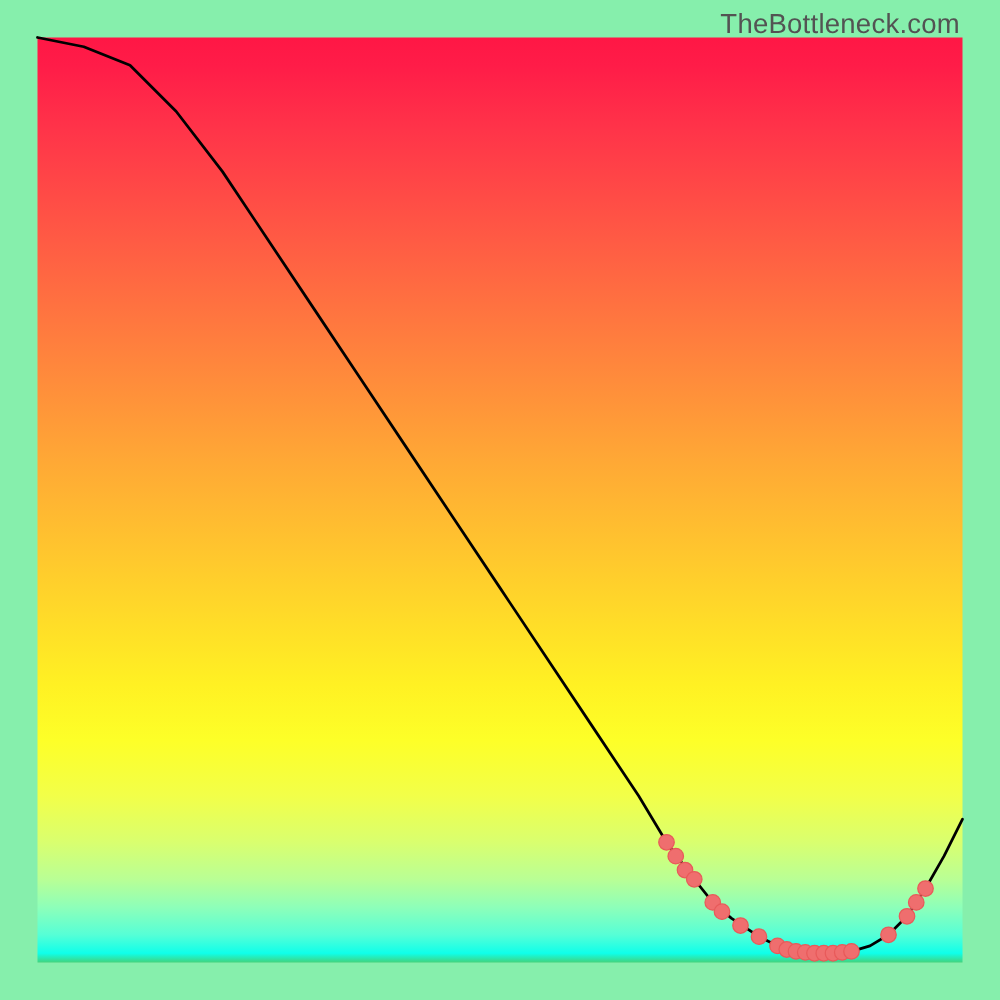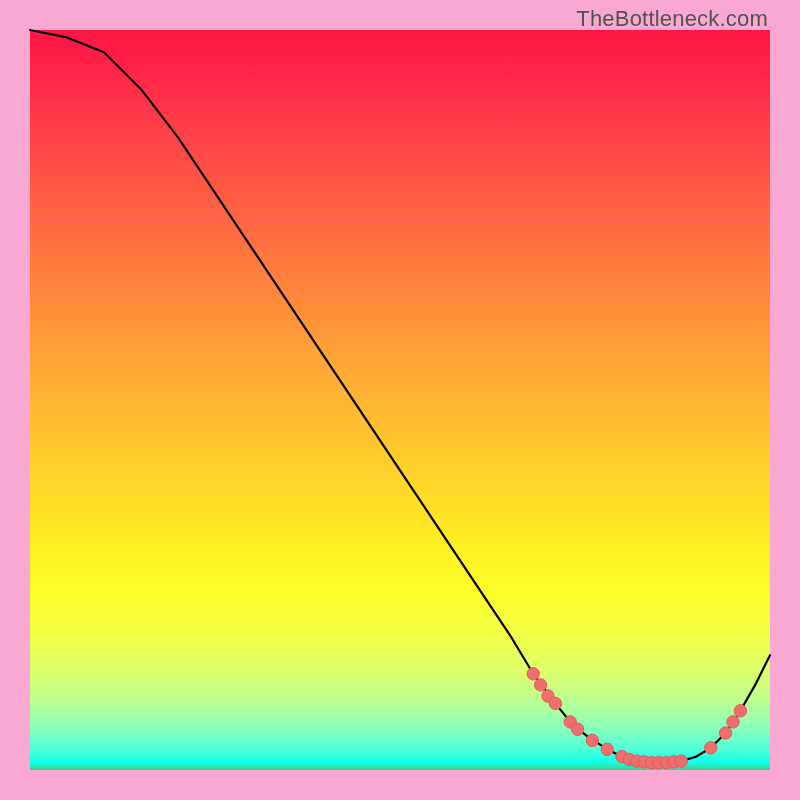--- a/index.html
+++ b/index.html
@@ -8,21 +8,21 @@
     width: 800px;
     height: 800px;
     background: #000;
     overflow: hidden;
     font-family: Arial, Helvetica, sans-serif;
   }
   .wrap {
     position: relative;
     width: 800px;
     height: 800px;
-    background: #f9a8d4;
+    background: #86efac;
   }
   .plot {
     position: absolute;
     left: 30px;
     top: 30px;
     width: 740px;
     height: 740px;
     
     background: linear-gradient(
       to bottom,

